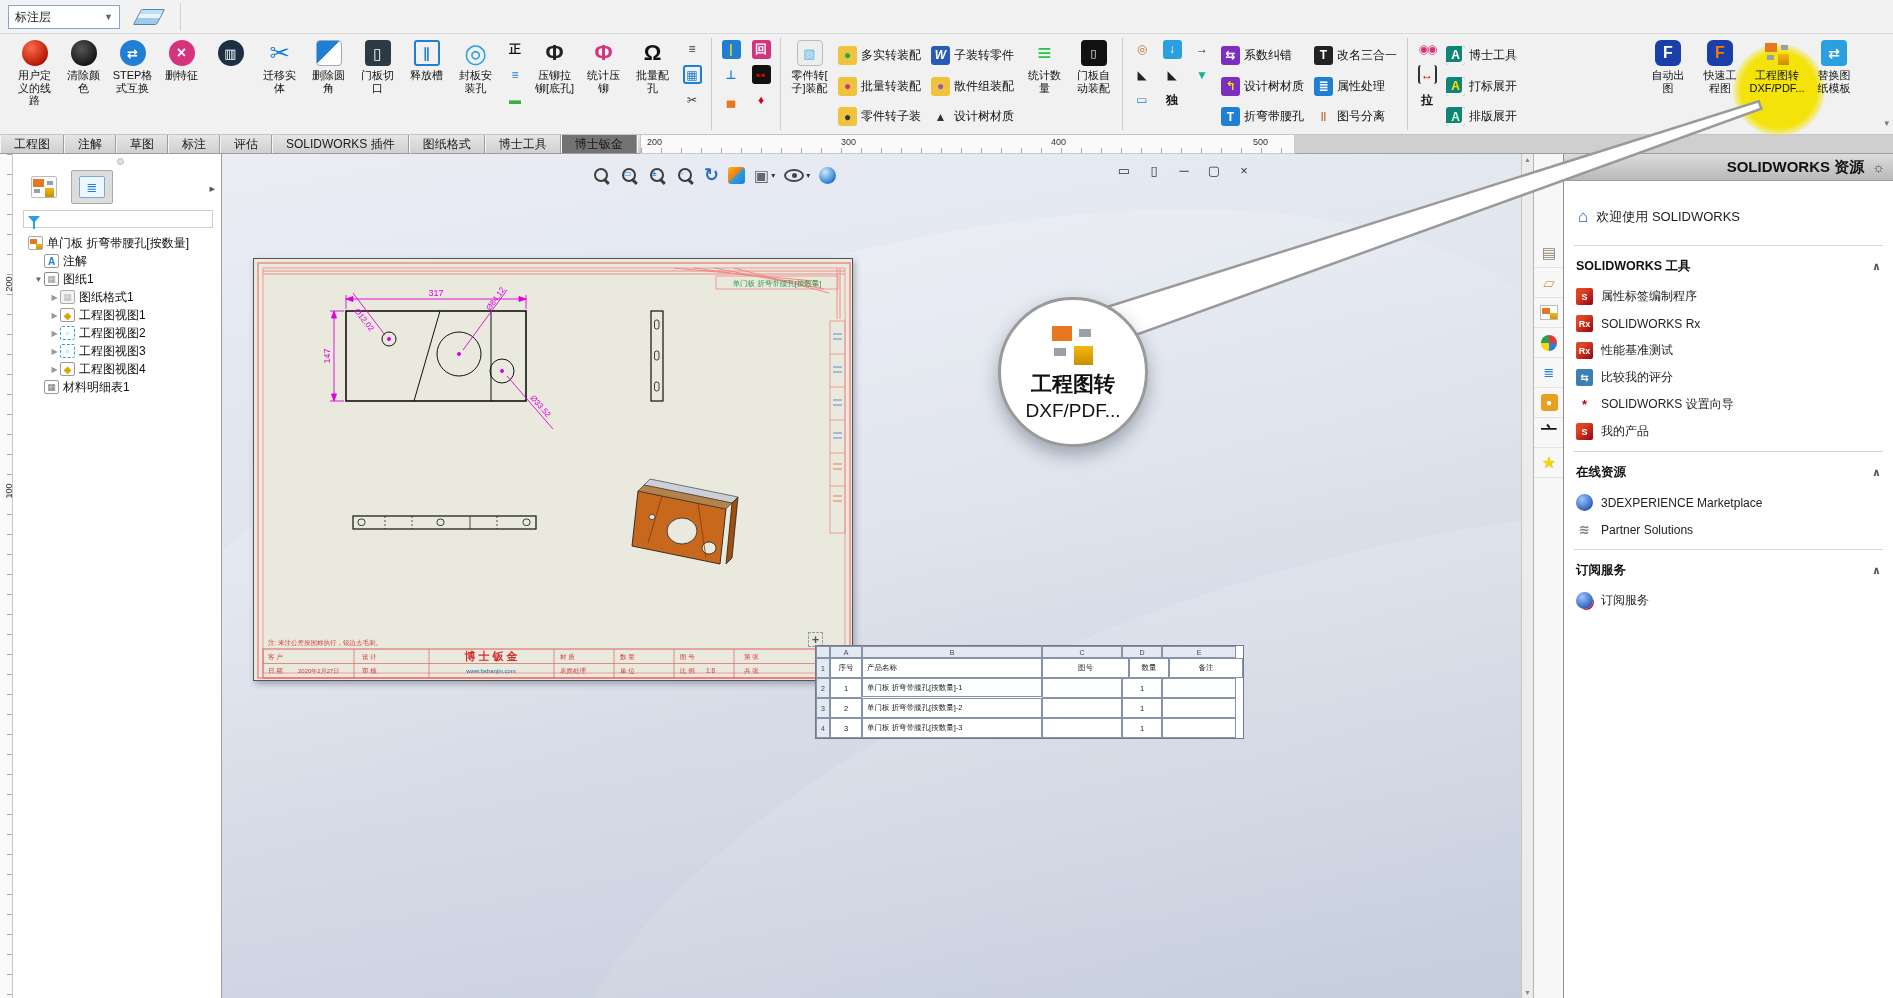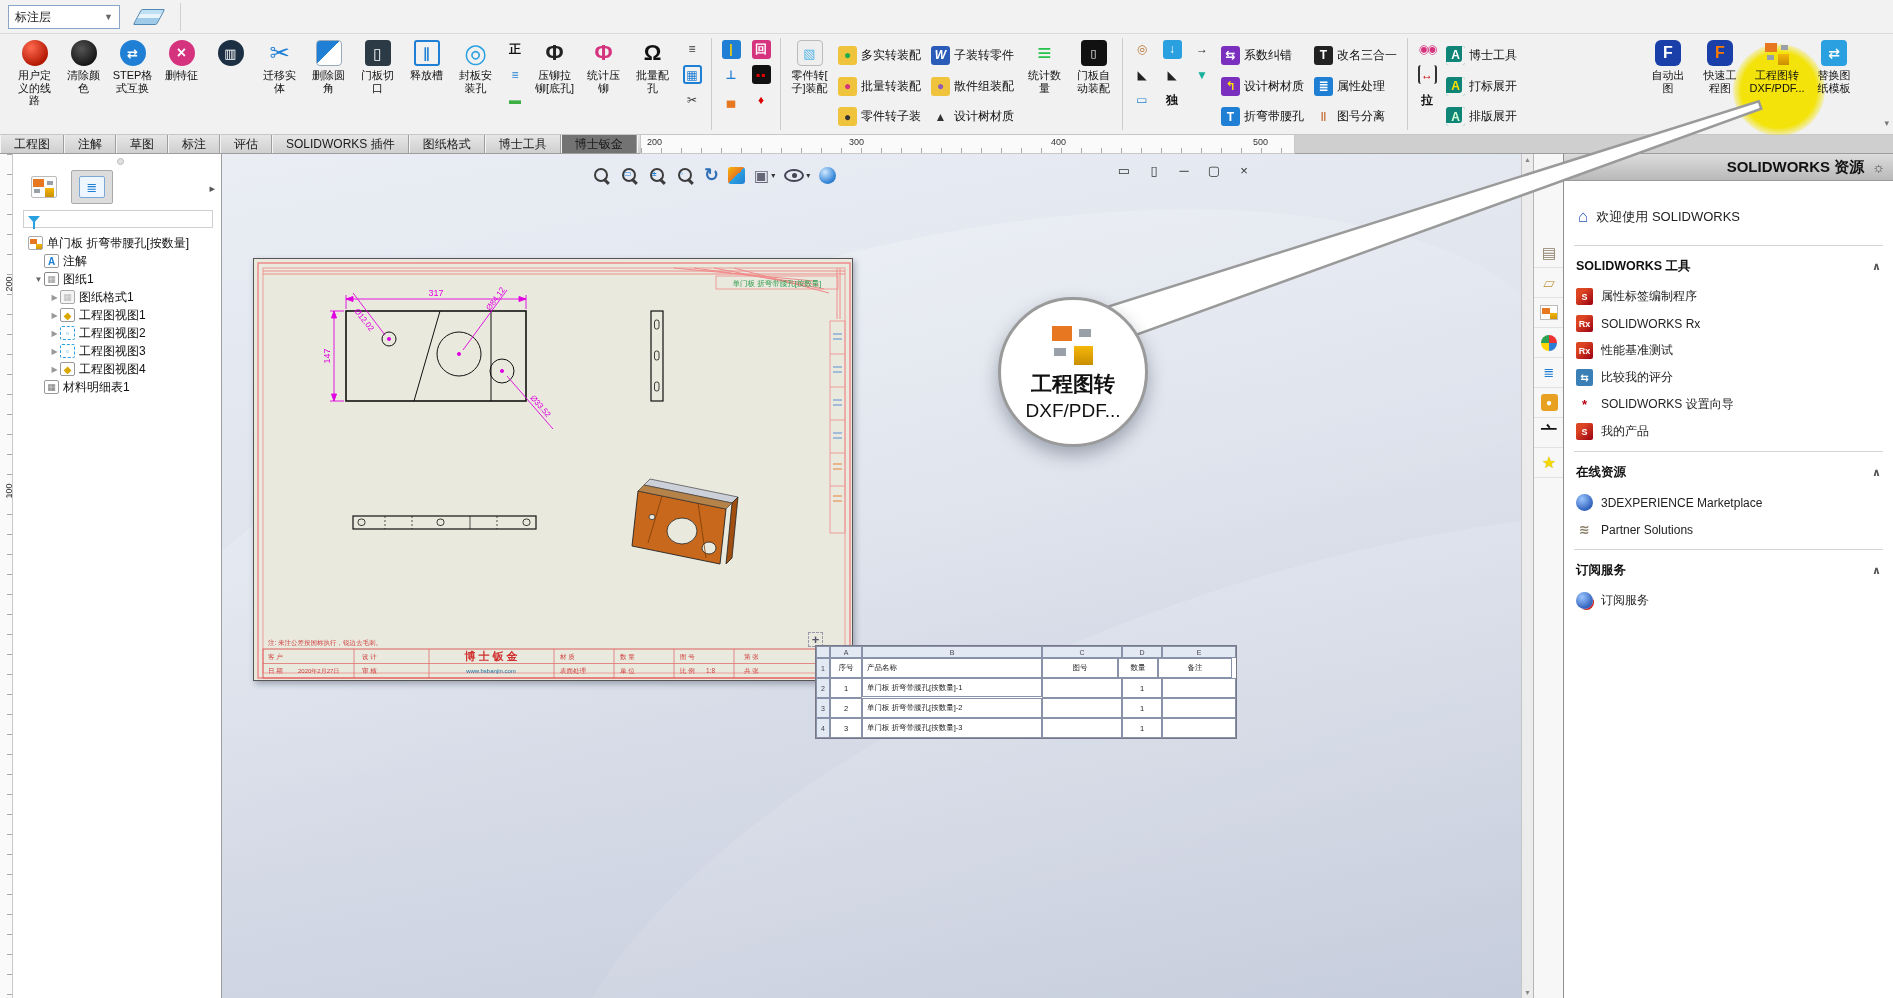--- a/index.html
+++ b/index.html
@@ -457,21 +457,21 @@
     <div class="tab">标注</div>
     <div class="tab">评估</div>
     <div class="tab">SOLIDWORKS 插件</div>
     <div class="tab">图纸格式</div>
     <div class="tab">博士工具</div>
     <div class="tab active">博士钣金</div>
     <div class="tab">博士方通</div>
   </div>
 <div id="hruler">
   <span class="hrnum" style="left:6px">200</span>
-  <span class="hrnum" style="left:208px">300</span>
+  <span class="hrnum" style="left:200px">300</span>
   <span class="hrnum" style="left:410px">400</span>
   <span class="hrnum" style="left:612px">500</span>
 </div>
 <div id="vruler">
   <span class="vrnum" style="top:125px">200</span>
   <span class="vrnum" style="top:332px">100</span>
 </div>
 
 <div id="leftpanel">
   <div class="lp-dot"></div>
@@ -723,21 +723,21 @@
         <div class="bom-cell hd" style="width: 32px; height: 12px;">A</div>
         <div class="bom-cell hd" style="width: 180px; height: 12px;">B</div>
         <div class="bom-cell hd" style="width: 80px; height: 12px;">C</div>
         <div class="bom-cell hd" style="width: 40px; height: 12px;">D</div>
         <div class="bom-cell hd" style="width: 74px; height: 12px;">E</div>
       </div>
       <div class="bom-row">
         <div class="bom-cell hd" style="width: 14px; height: 20px;">1</div>
         <div class="bom-cell" style="width: 32px; height: 20px;">序号</div>
         <div class="bom-cell name" style="width: 180px; height: 20px;">产品名称</div>
-        <div class="bom-cell" style="width: 76px; height: 20px; font-family: Liberation Serif, serif;">图号</div>
+        <div class="bom-cell" style="width: 87px; height: 20px; font-family: Liberation Serif, serif;">图号</div>
         <div class="bom-cell" style="width: 40px; height: 20px;">数量</div>
         <div class="bom-cell" style="width: 74px; height: 20px;">备注</div>
       </div>
       <div class="bom-row">
         <div class="bom-cell hd" style="width: 14px; height: 20px;">2</div>
         <div class="bom-cell" style="width: 32px; height: 20px;">1</div>
         <div class="bom-cell name" style="width: 180px; height: 19px;">单门板 折弯带腰孔[按数量]-1</div>
         <div class="bom-cell" style="width: 80px; height: 20px;"></div>
         <div class="bom-cell" style="width: 40px; height: 20px;">1</div>
         <div class="bom-cell" style="width: 74px; height: 20px;"></div>

